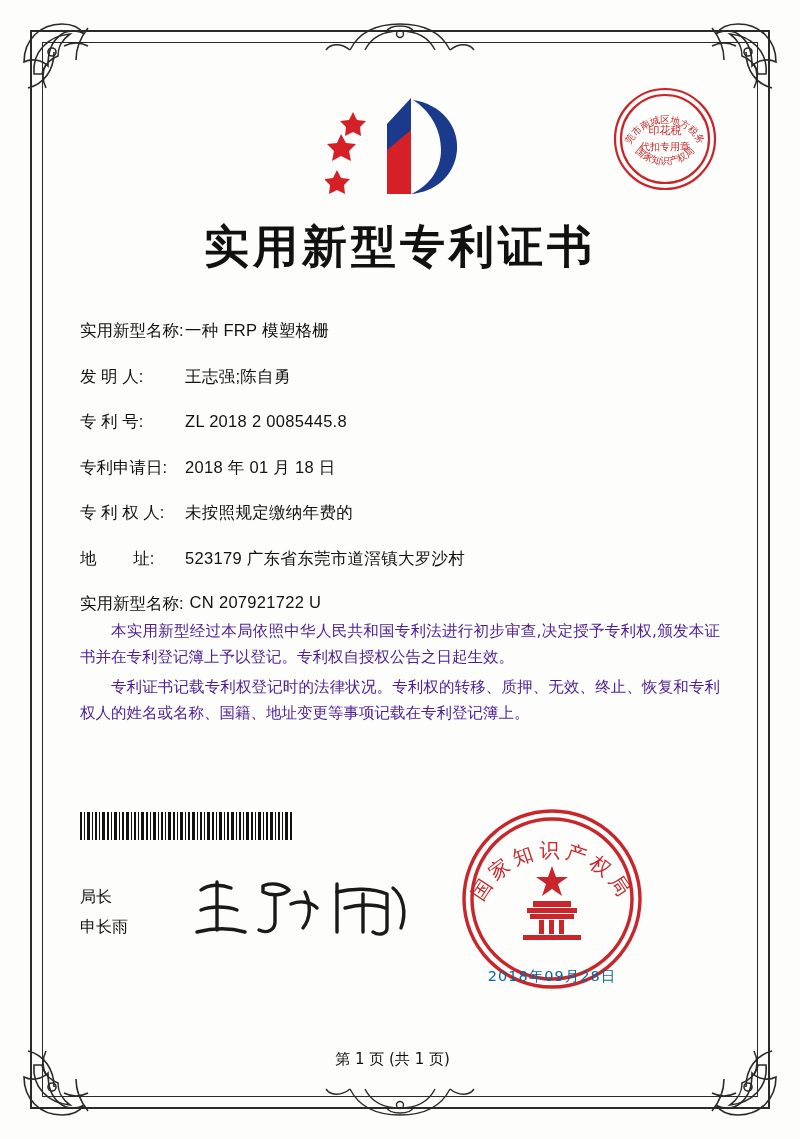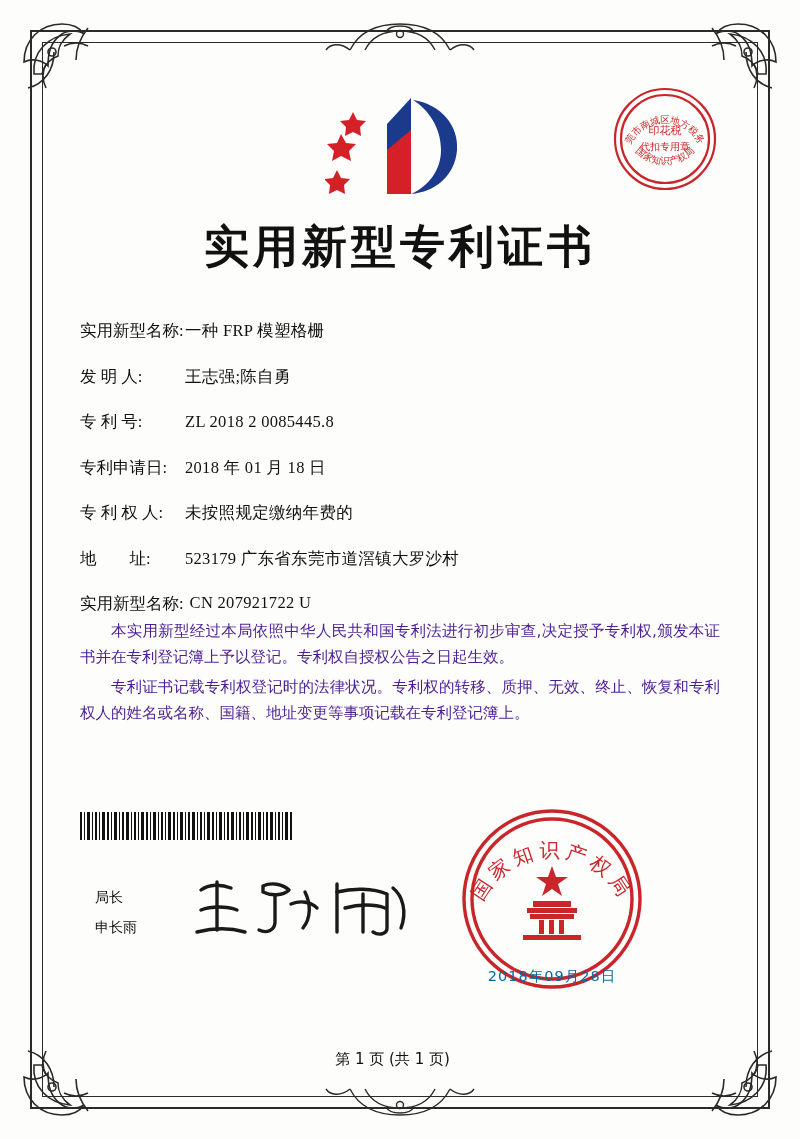--- a/index.html
+++ b/index.html
@@ -69,21 +69,21 @@
     position:absolute;top:155px;left:0;right:0;
     text-align:center;
     font-size:45px;font-weight:bold;color:#111;
     letter-spacing:4px;
     font-family:"DejaVu Sans", sans-serif;
   }
 
   .fields{
     position:absolute;top:258px;left:18px;right:18px;
     font-size:16.5px;color:#111;
-    font-family:Liberation Serif, serif;
+    font-family:Liberation Sans, sans-serif;
   }
   .field-row{
     display:flex;align-items:baseline;
     margin-bottom:23.5px;
   }
   .field-label{
     width:105px;flex:0 0 105px;
     letter-spacing:0px;
     white-space:pre;
   }
@@ -106,23 +106,22 @@
   .paras p{margin:0 0 4px 0;text-indent:2em;}
 
   .barcode{
     position:absolute;left:18px;top:750px;
     width:215px;height:28px;
   }
   .barcode svg{width:100%;height:100%;display:block;}
 
   .signoff{
     position:absolute;left:18px;top:820px;
-    font-size:14px;color:#111;line-height:30px;
-    font-family:"DejaVu Sans", sans-serif;
-    margin-left:15px;
+    font-size:16px;color:#111;line-height:30px;
+    font-family:"DejaVu Sans", sans-serif;
   }
   .signature{
     position:absolute;left:125px;top:808px;
     width:230px;height:74px;
   }
   .signature svg{width:100%;height:100%;display:block;}
 
   .stamp-main{
     position:absolute;left:395px;top:742px;
     width:190px;height:190px;

